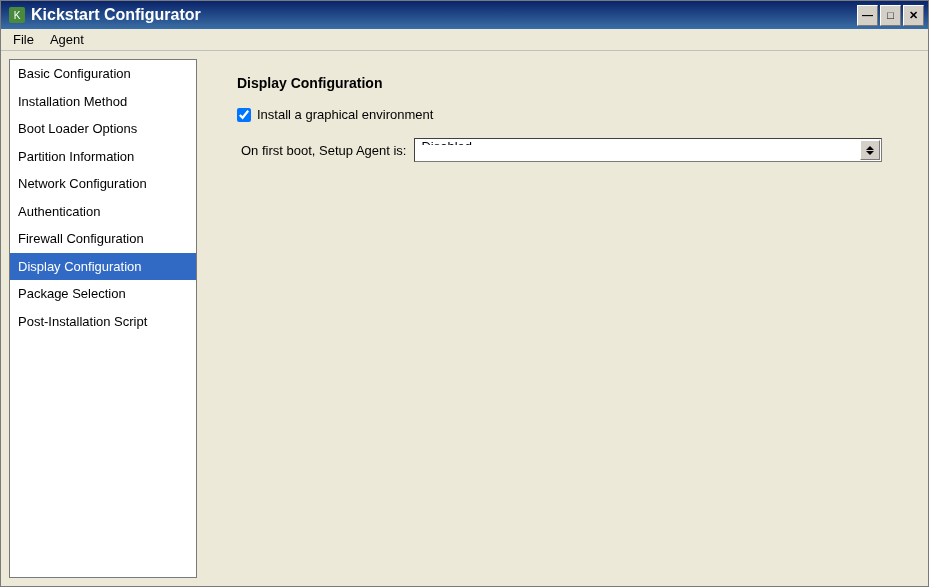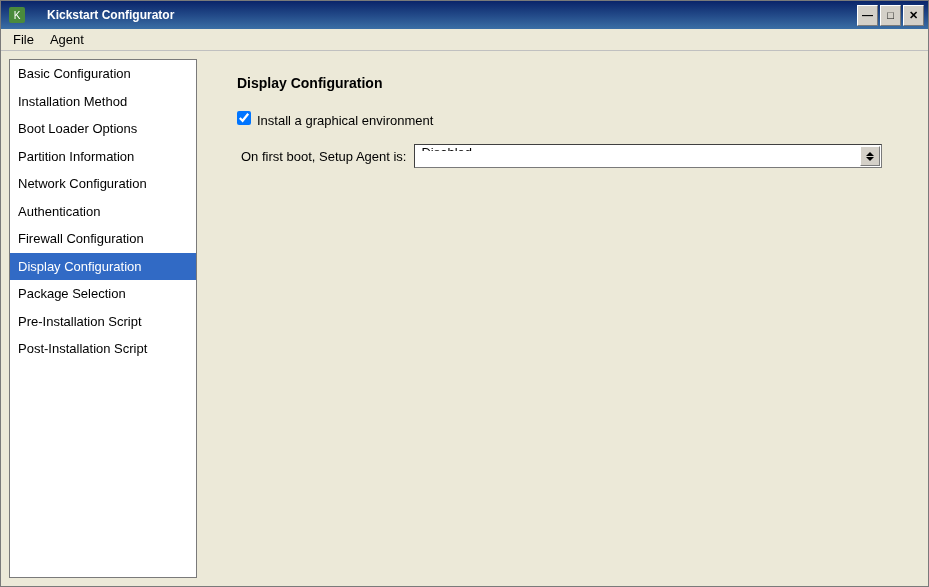--- a/index.html
+++ b/index.html
@@ -49,23 +49,22 @@
       border-radius: 2px;
       display: flex;
       align-items: center;
       justify-content: center;
       font-size: 10px;
       color: white;
     }
 
     .title-bar-text {
       color: white;
-      font-size: 12px;
+      font-size: 16px;
       font-weight: bold;
-      margin-left: 16px;
     }
 
     .title-bar-buttons {
       display: flex;
       gap: 2px;
     }
 
     .title-btn {
       width: 21px;
       height: 21px;
@@ -151,21 +150,20 @@
 
     .checkbox-row input[type="checkbox"] {
       width: 14px;
       height: 14px;
       cursor: pointer;
     }
 
     .checkbox-label {
       font-size: 13px;
       color: #000;
-      margin-top: 6px;
     }
 
     .field-row {
       display: flex;
       align-items: center;
       gap: 8px;
       margin-left: 4px;
     }
 
     .field-label {
@@ -258,21 +256,20 @@
     <div class="sidebar">
       <div class="sidebar-item">Basic Configuration</div>
       <div class="sidebar-item">Installation Method</div>
       <div class="sidebar-item">Boot Loader Options</div>
       <div class="sidebar-item">Partition Information</div>
       <div class="sidebar-item">Network Configuration</div>
       <div class="sidebar-item">Authentication</div>
       <div class="sidebar-item">Firewall Configuration</div>
       <div class="sidebar-item active">Display Configuration</div>
       <div class="sidebar-item">Package Selection</div>
-      <div class="sidebar-item">Pre-Installation Script</div>
       <div class="sidebar-item">Post-Installation Script</div>
     </div>
 
     <div class="main-panel">
       <div class="panel-title">Display Configuration</div>
 
       <div class="checkbox-row">
         <input type="checkbox" id="graphical-env" checked="" style="">
         <label class="checkbox-label" for="graphical-env">Install a graphical environment</label>
       </div>

